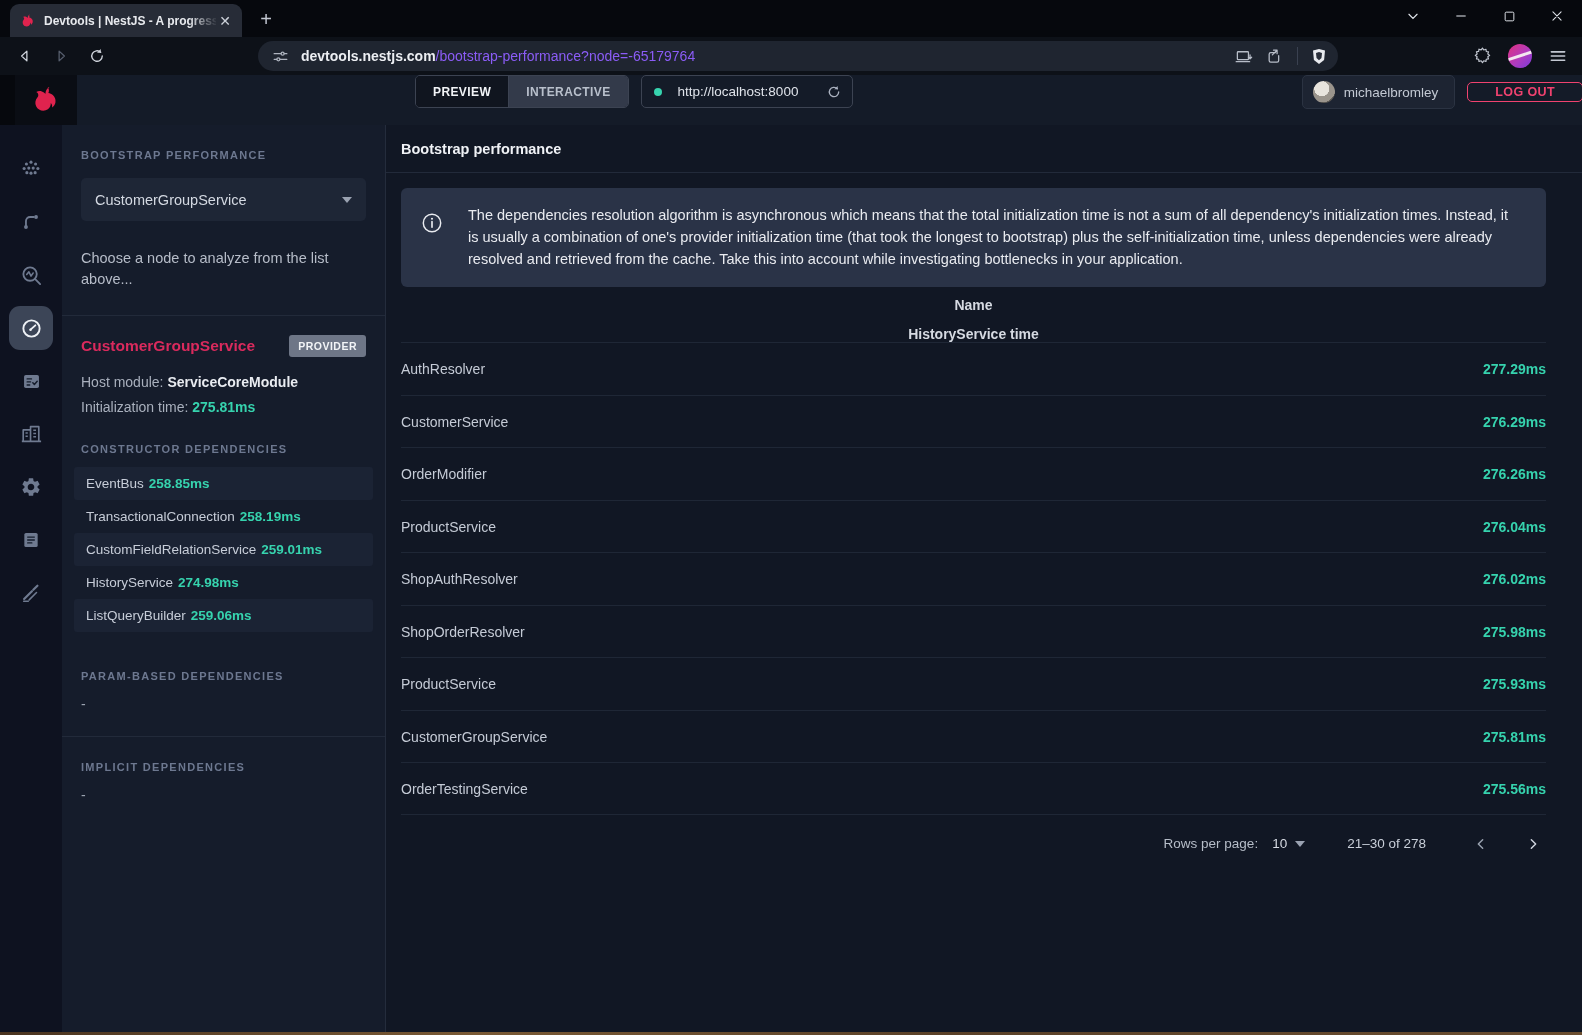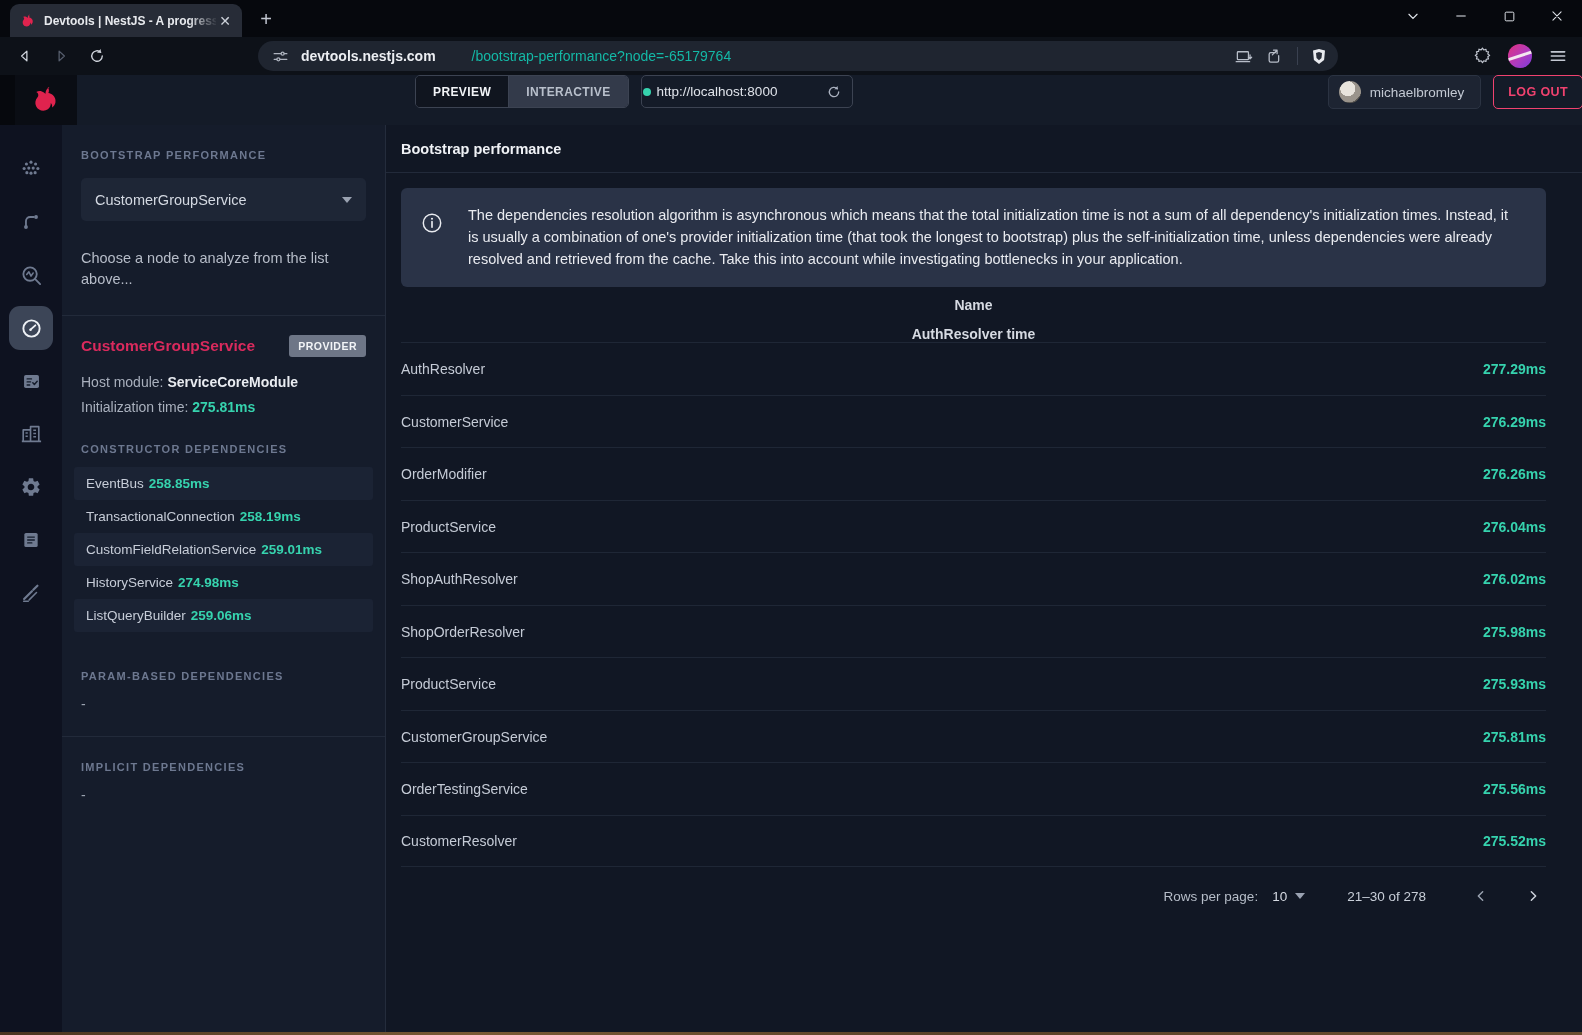--- a/index.html
+++ b/index.html
@@ -24,49 +24,49 @@
   .win-controls { position:absolute; right:8px; top:2px; display:flex; gap:14px; align-items:center; }
   .winbtn { width:34px; height:28px; display:flex; align-items:center; justify-content:center; color:#dfe3e9; }
 
   .toolbar { position:absolute; left:0; top:37px; width:100%; height:38px; background:#0d1118;
     display:flex; align-items:center; }
   .navbtns { display:flex; align-items:center; gap:14px; margin-left:14px; }
   .navbtn { width:22px; height:22px; display:flex; align-items:center; justify-content:center; }
   .urlbar { margin-left:150px; width:1080px; height:30px; background:#1f2530; border-radius:15px;
     display:flex; align-items:center; padding:0 10px 0 14px; }
   .url-text { margin-left:12px; font-size:14px; color:#eceef2; font-weight:bold; white-space:nowrap; flex:1; }
-  .url-path { color:#14b8a6; font-weight:normal;padding-left:36px; }
+  .url-path { color:#8b5cf6; font-weight:normal; }
   .urlbar-icons { display:flex; align-items:center; gap:12px; }
   .vdiv { width:1px; height:18px; background:#3a4150; }
   .toolbar-right { position:absolute; right:14px; display:flex; align-items:center; gap:16px; }
   .profile-avatar { width:24px; height:24px; border-radius:50%;
     background:linear-gradient(135deg,#e0317c 0%, #b13bbf 55%, #7b3bd9 100%); position:relative; overflow:hidden; }
   .profile-avatar::after { content:""; position:absolute; left:-3px; top:10px; width:32px; height:2.5px;
     background:#f3e6ef; transform:rotate(-18deg); }
 
   
   .app-header { position:absolute; left:15px; top:75px; width:100%; height:50px; background:#141b28;
     display:flex; align-items:flex-start; }
   .logo-block { width:62px; height:50px; background:#0a0d14; display:flex; align-items:center; justify-content:center; flex:0 0 62px; }
   .seg-group { margin-left:338px; display:flex; height:33px; border:1px solid #3c4352; border-radius:5px; overflow:hidden; }
   .seg-btn { padding:0 17px; display:flex; align-items:center; font-size:12px; letter-spacing:.4px; font-weight:bold; }
   .seg-preview { background:#10151f; color:#f2f4f7; }
   .seg-interactive { background:#333a4a; color:#b9c0cc; border-left:1px solid #3c4352; }
   .app-url { margin-left:12px; height:33px; min-width:212px; border:1px solid #3c4352; border-radius:5px;
-    display:flex; align-items:center; padding:0 10px 0 1px; gap:6px; }
+    display:flex; align-items:center; padding:0 10px 0 12px; gap:16px; }
   .green-dot { width:8px; height:8px; border-radius:50%; background:#36d3ae; }
   .app-url-text { font-size:13.5px; color:#dfe3ea; flex:1; }
   .header-right { position:absolute; right:14px; display:flex; align-items:center; gap:12px; }
   .user-pill { height:34px; background:#1d2432; border:1px solid #2b3342; border-radius:5px;
     display:flex; align-items:center; padding:0 16px 0 10px; gap:9px; }
   .user-avatar { width:22px; height:22px; border-radius:50%;
     background:radial-gradient(circle at 40% 35%, #e8e4dd 0 38%, #9a948c 39% 70%, #5e5a54 71%); }
   .user-name { font-size:13.5px; color:#c3c9d3; }
-  .logout-btn { height:34px; border:1px solid #f0426f; border-radius:5px; background:transparent;
-    color:#f0426f; font-size:12.5px; font-weight:bold; letter-spacing:.4px; padding:0 14px;
+  .logout-btn { height:20px; border:1px solid #f0426f; border-radius:5px; background:transparent;
+    color:#f0426f; font-size:12.5px; font-weight:bold; letter-spacing:.4px; padding:0 27px;
     display:flex; align-items:center; }
 
   
   .app-body { position:absolute; left:0; top:125px; width:100%; height:907px; display:flex; }
   .iconbar { width:62px; background:#0e1220; flex:0 0 62px; display:flex; flex-direction:column;
     align-items:center; padding-top:22px; gap:9px; }
   .nav-item { width:44px; height:44px; border-radius:11px; display:flex; align-items:center;
     justify-content:center; color:#6f7a90; }
   .nav-item.active { background:#3c4557; color:#eef1f5; }
 
@@ -375,21 +375,21 @@
           <circle cx="12" cy="12" r="9.5" stroke="#e9ebf0" stroke-width="1.6" fill="none"></circle>
           <path d="M12 10.5v6" stroke="#e9ebf0" stroke-width="1.8" stroke-linecap="round"></path>
           <circle cx="12" cy="7.3" r="1.15" fill="#e9ebf0"></circle>
         </svg>
         <div class="info-text">The dependencies resolution algorithm is asynchronous which means that the total initialization time is not a sum of all dependency's initialization times. Instead, it is usually a combination of one's provider initialization time (that took the longest to bootstrap) plus the self-initialization time, unless dependencies were already resolved and retrieved from the cache. Take this into account while investigating bottlenecks in your application.</div>
       </div>
 
       <div class="perf-table">
         <div class="thead">
           <span class="th">Name</span>
-          <span class="th">AuthResolver time</span>
+          <span class="th">HistoryService time</span>
         </div>
         <div id="table-body">
             <div class="trow">
               <span class="tname">AuthResolver</span>
               <span class="ttime">277.29ms</span>
             </div>
             <div class="trow">
               <span class="tname">CustomerService</span>
               <span class="ttime">276.29ms</span>
             </div>
@@ -413,24 +413,20 @@
               <span class="tname">ProductService</span>
               <span class="ttime">275.93ms</span>
             </div>
             <div class="trow">
               <span class="tname">CustomerGroupService</span>
               <span class="ttime">275.81ms</span>
             </div>
             <div class="trow">
               <span class="tname">OrderTestingService</span>
               <span class="ttime">275.56ms</span>
-            </div>
-            <div class="trow">
-              <span class="tname">CustomerResolver</span>
-              <span class="ttime">275.52ms</span>
             </div>
           </div>
       </div>
 
       <div class="pagination">
         <span class="rpp-label">Rows per page:</span>
         <span class="rpp-select">
           <span>10</span>
           <span class="caret"></span>
         </span>

